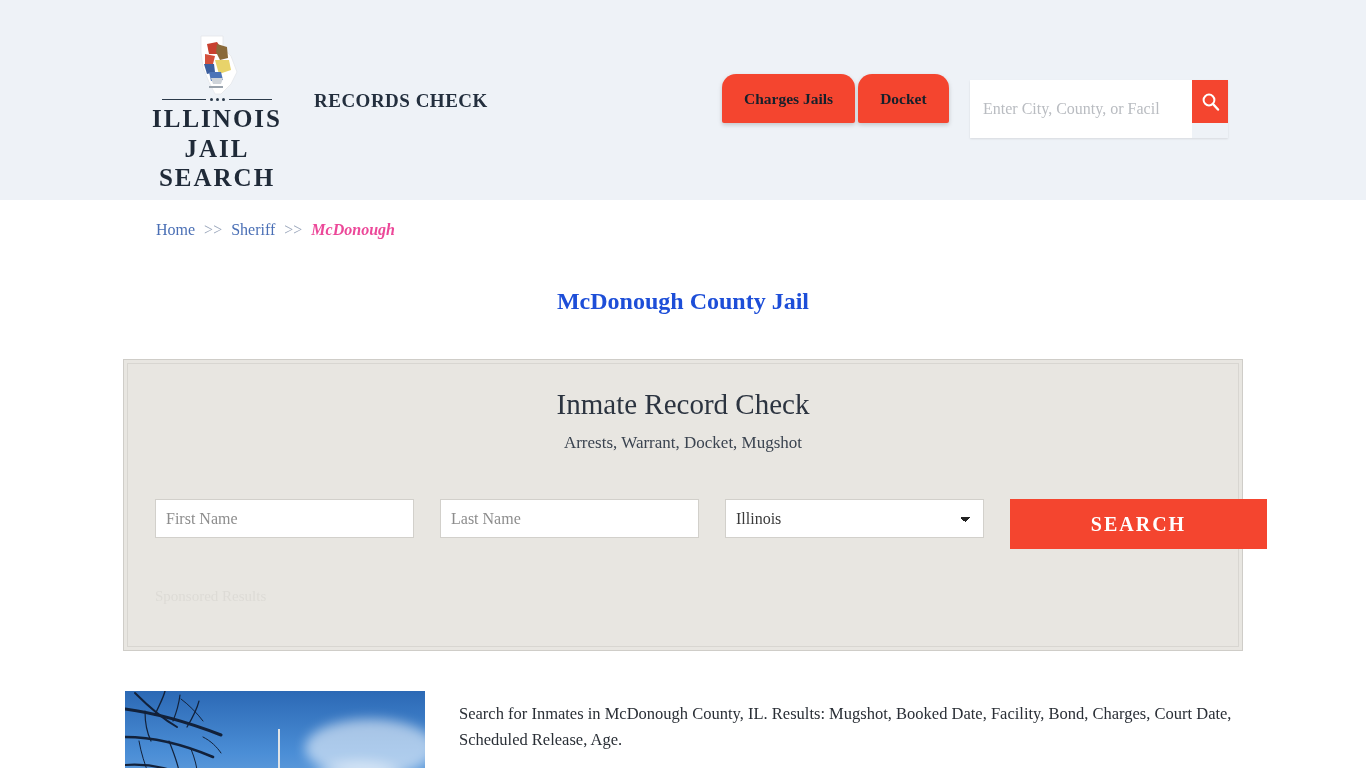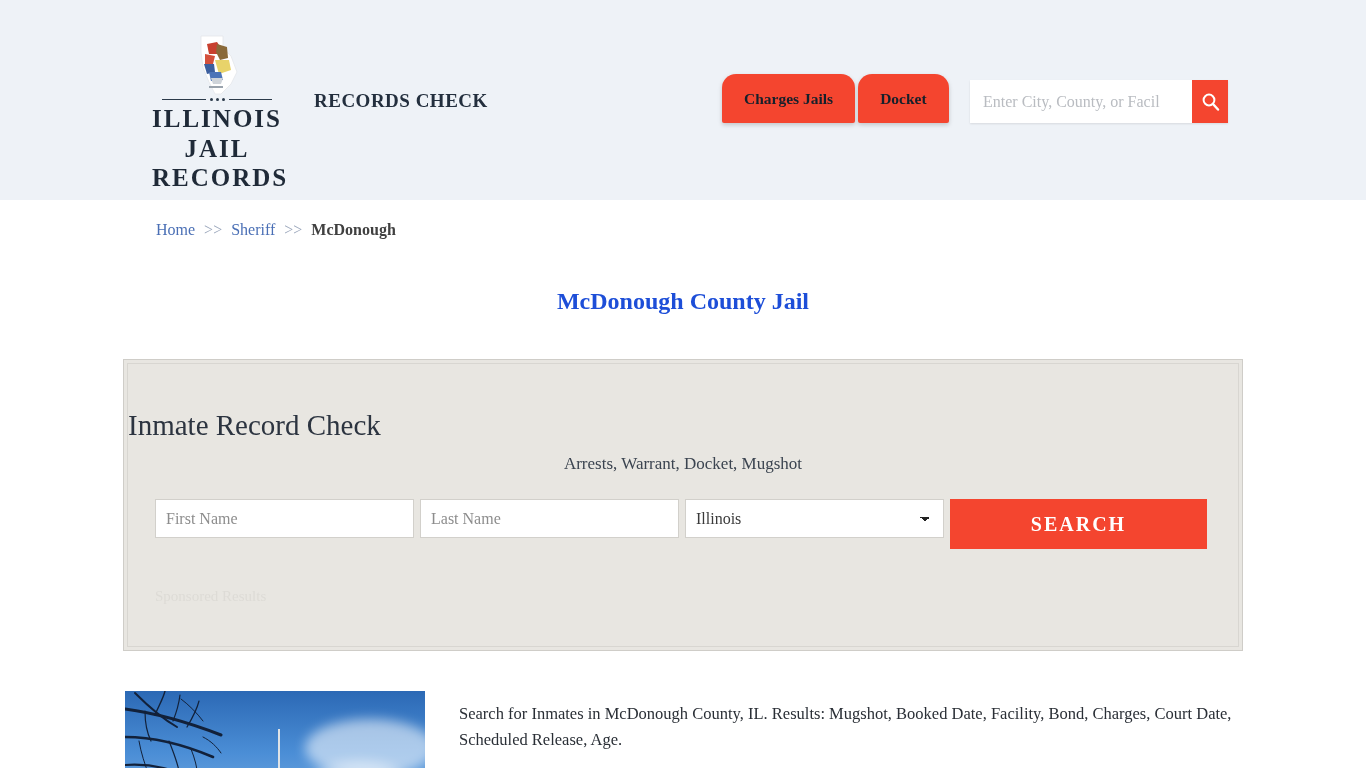--- a/index.html
+++ b/index.html
@@ -108,21 +108,21 @@
   .header-search {
     position: absolute;
     left: 970px;
     top: 80px;
     display: flex;
     align-items: stretch;
     box-shadow: 0 1px 2px rgba(0,0,0,0.10);
   }
   .header-search-input {
     width: 222px;
-    height: 43px;
+    height: 58px;
     border: 1px solid #ffffff;
     background: #ffffff;
     padding: 0 12px;
     font-family: "Liberation Serif", "DejaVu Serif", serif;
     font-size: 16px;
     color: #333;
     outline: none;
   }
   .header-search-input::placeholder { color: #b9bcc1; }
   .header-search-btn {
@@ -148,22 +148,23 @@
   .breadcrumb a {
     color: #4a6fb5;
     text-decoration: none;
     text-align: center;
   }
   .breadcrumb .sep {
     color: #9aa6bb;
     margin: 0 5px;
   }
   .breadcrumb .current {
-    color: #404040;
-    font-weight: bold;
+    color: #ec4899;
+    font-weight: bold;
+    font-style: italic;
   }
 
   
   .page-title {
     position: absolute;
     left: 0; top: 272px;
     width: 1366px;
     text-align: center;
     font-size: 24px;
     font-weight: bold;
@@ -183,38 +184,39 @@
     padding: 3px;
   }
   .search-panel-inner {
     width: 100%;
     height: 100%;
     border: 1px solid #d8d6d1;
     background: #e8e6e1;
     position: relative;
   }
   .panel-title {
+    text-align: center;
     font-size: 29px;
     color: #2c3440;
-    margin-top: 45px;
+    margin-top: 24px;
     font-family: "Liberation Serif", "DejaVu Serif", serif;
   }
   .panel-subtitle {
     text-align: center;
     font-size: 17px;
     color: #3b4450;
     margin-top: 12px;
     font-family: "Liberation Serif", "DejaVu Serif", serif;
   }
   .panel-form {
     position: absolute;
     left: 27px;
     top: 135px;
     display: flex;
-    gap: 6px;
+    gap: 26px;
   }
   .fld {
     height: 39px;
     border: 1px solid #d2d0cb;
     background: #ffffff;
     font-family: "Liberation Serif", "DejaVu Serif", serif;
     font-size: 16px;
     padding: 0 10px;
     color: #3a3a3a;
     outline: none;
@@ -341,21 +343,21 @@
         <span class="ln"></span>
         <span class="dots">
             <i></i>
             <i></i>
             <i></i>
           </span>
         <span class="ln"></span>
       </div>
       <div class="brand-name">
         <span class="l1">ILLINOIS</span>
-        <span class="l2">JAIL RECORDS</span>
+        <span class="l2">JAIL SEARCH</span>
       </div>
     </div>
 
     <div class="records-check">RECORDS CHECK</div>
 
     <div class="main-nav">
       <button class="nav-btn">Charges Jails</button>
       <button class="nav-btn">Docket</button>
     </div>
 

